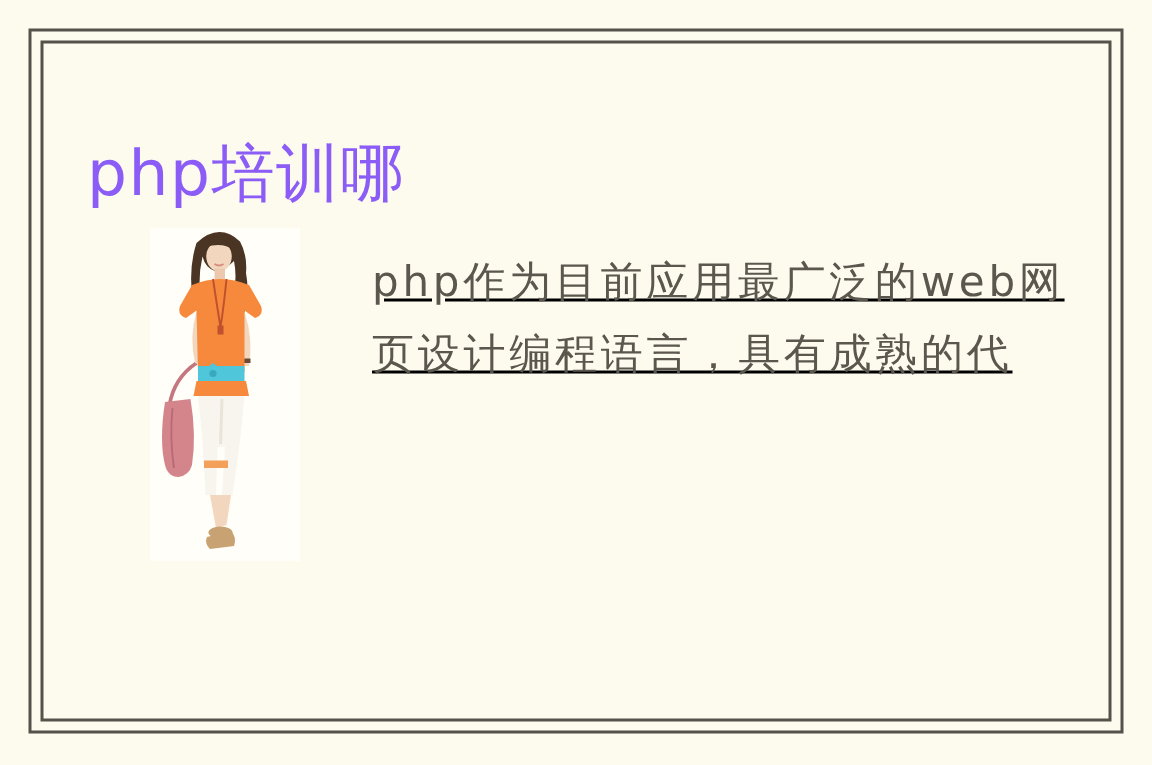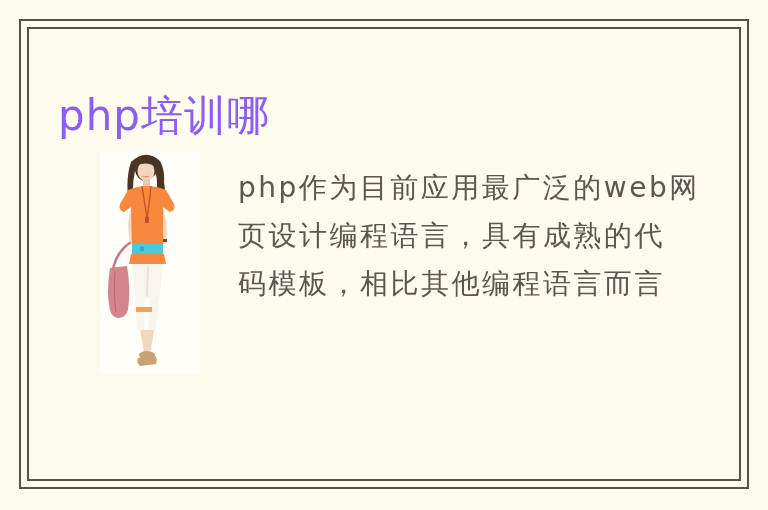--- a/index.html
+++ b/index.html
@@ -36,22 +36,23 @@
   }
   .photo {
     position: absolute;
     left: 100px; top: 152px;
     width: 100px; height: 222px;
     background: #fffef8;
   }
   .photo svg { display: block; width: 100%; height: 100%; }
   .body-text {
     position: absolute;
-    left: 230px; top: 164px;
+    left: 240px; top: 164px;
     width: 470px;
+    text-decoration: underline;
   }
   .body-text .line {
     height: 48px;
     line-height: 48px;
     font-size: 28px;
     letter-spacing: 2.5px;
     color: #5b574e;
     white-space: nowrap;
   }
   
@@ -102,14 +103,13 @@
     <path d="M40,178 L54,178 L51,198 L44,200 Z" fill="#f2d6bd"></path>
 
     <path d="M38,206 L54,202 Q58,206 56,212 L40,214 Q36,210 38,206 Z" fill="#c8a272"></path>
     <ellipse cx="47" cy="203" rx="8" ry="4" fill="#c8a272"></ellipse>
   </svg>
 </div>
 
 <div class="body-text">
   <div class="line">php作为目前应用最广泛的web网</div>
   <div class="line">页设计编程语言，具有成熟的代</div>
-  <div class="line">码模板，相比其他编程语言而言</div>
 </div>
 
 </body></html>

